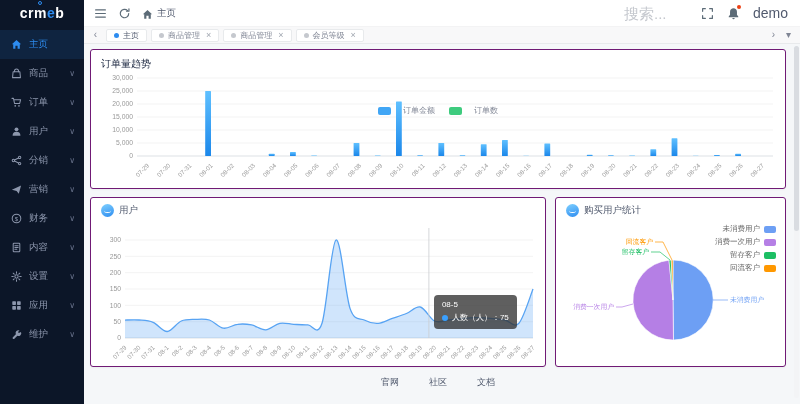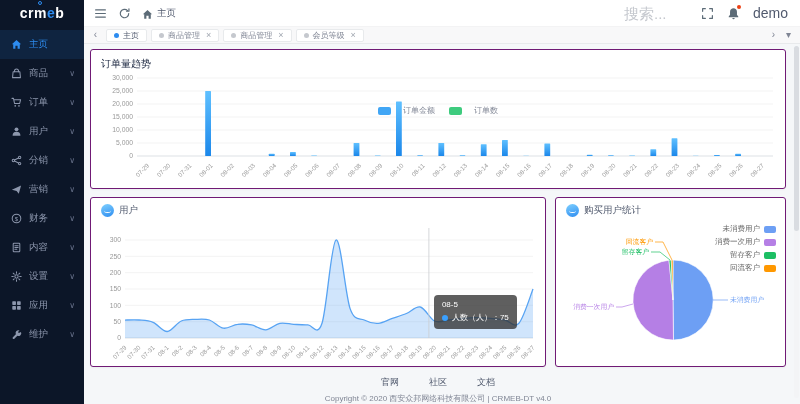--- a/index.html
+++ b/index.html
@@ -465,20 +465,19 @@
           </svg>
       </div>
     </div>
 
     <div class="footer">
       <div class="footer-links" id="footer-links">
           <span>官网</span>
           <span>社区</span>
           <span>文档</span>
         </div>
-      <div class="copyright">Copyright © 2020 西安众邦网络科技有限公司 | CRMEB-DT v4.0</div>
     </div>
   </div>
 </div>
 
 <div class="scrollbar">
   <div class="thumb"></div>
 </div>
 
 </body></html>

